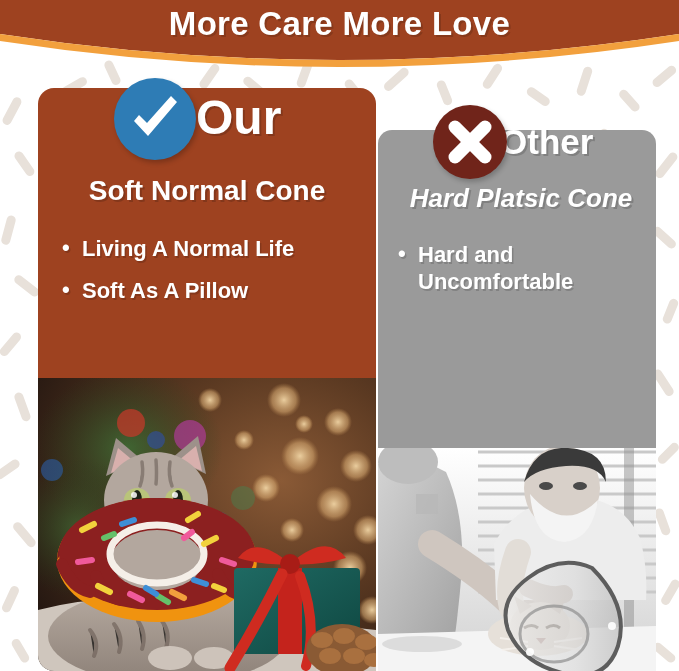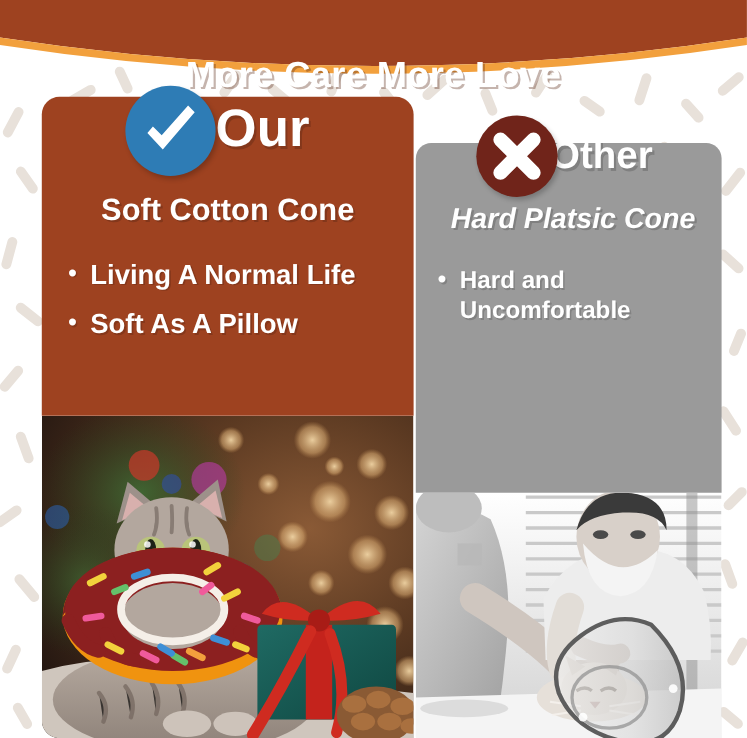--- a/index.html
+++ b/index.html
@@ -38,21 +38,20 @@
     top: 5px;
     width: 679px;
     text-align: center;
     color: #ffffff;
     font-size: 33px;
     font-weight: bold;
     letter-spacing: 0.3px;
     text-shadow: 2px 2px 0 rgba(90,40,20,0.35);
     z-index: 6;
     pointer-events: none;
-    margin-top: 44px;
   }
 
   
   #panel-our {
     position: absolute;
     left: 38px;
     top: 88px;
     width: 338px;
     height: 290px;
     background: #9E4220;
@@ -160,21 +159,21 @@
     top: 242px;
     width: 250px;
   }
   .bullets li {
     color: #ffffff;
     font-weight: bold;
     position: relative;
     padding-left: 20px;
   }
   #bullets-our li {
-    font-size: 25px;
+    font-size: 22px;
     margin-bottom: 16px;
     text-shadow: 1.5px 1.5px 0 rgba(70,30,15,0.28);
   }
   #bullets-other li {
     font-size: 22px;
     margin-bottom: 16px;
     line-height: 1.22;
     text-shadow: 1.5px 1.5px 0 rgba(60,60,60,0.26);
   }
   .bullets li::before {
@@ -261,21 +260,21 @@
 
 <div id="panel-our"></div>
 
 <div id="badge-check">
   <svg class="badge-glyph" width="82" height="82" viewBox="0 0 82 82">
     <path d="M20 43 L34 58 L63 24 L57 18 L33 45 L25 37 Z" fill="#ffffff"></path>
   </svg>
 </div>
 
 <div id="label-our">Our</div>
-<div id="subtitle-our">Soft Cotton Cone</div>
+<div id="subtitle-our">Soft Normal Cone</div>
 
 <ul class="bullets" id="bullets-our">
   <li>Living A Normal Life</li>
   <li>Soft As A Pillow</li>
 </ul>
 
 <div id="panel-other"></div>
 
 <div id="badge-x">
   <svg class="badge-glyph" width="74" height="74" viewBox="0 0 74 74">

